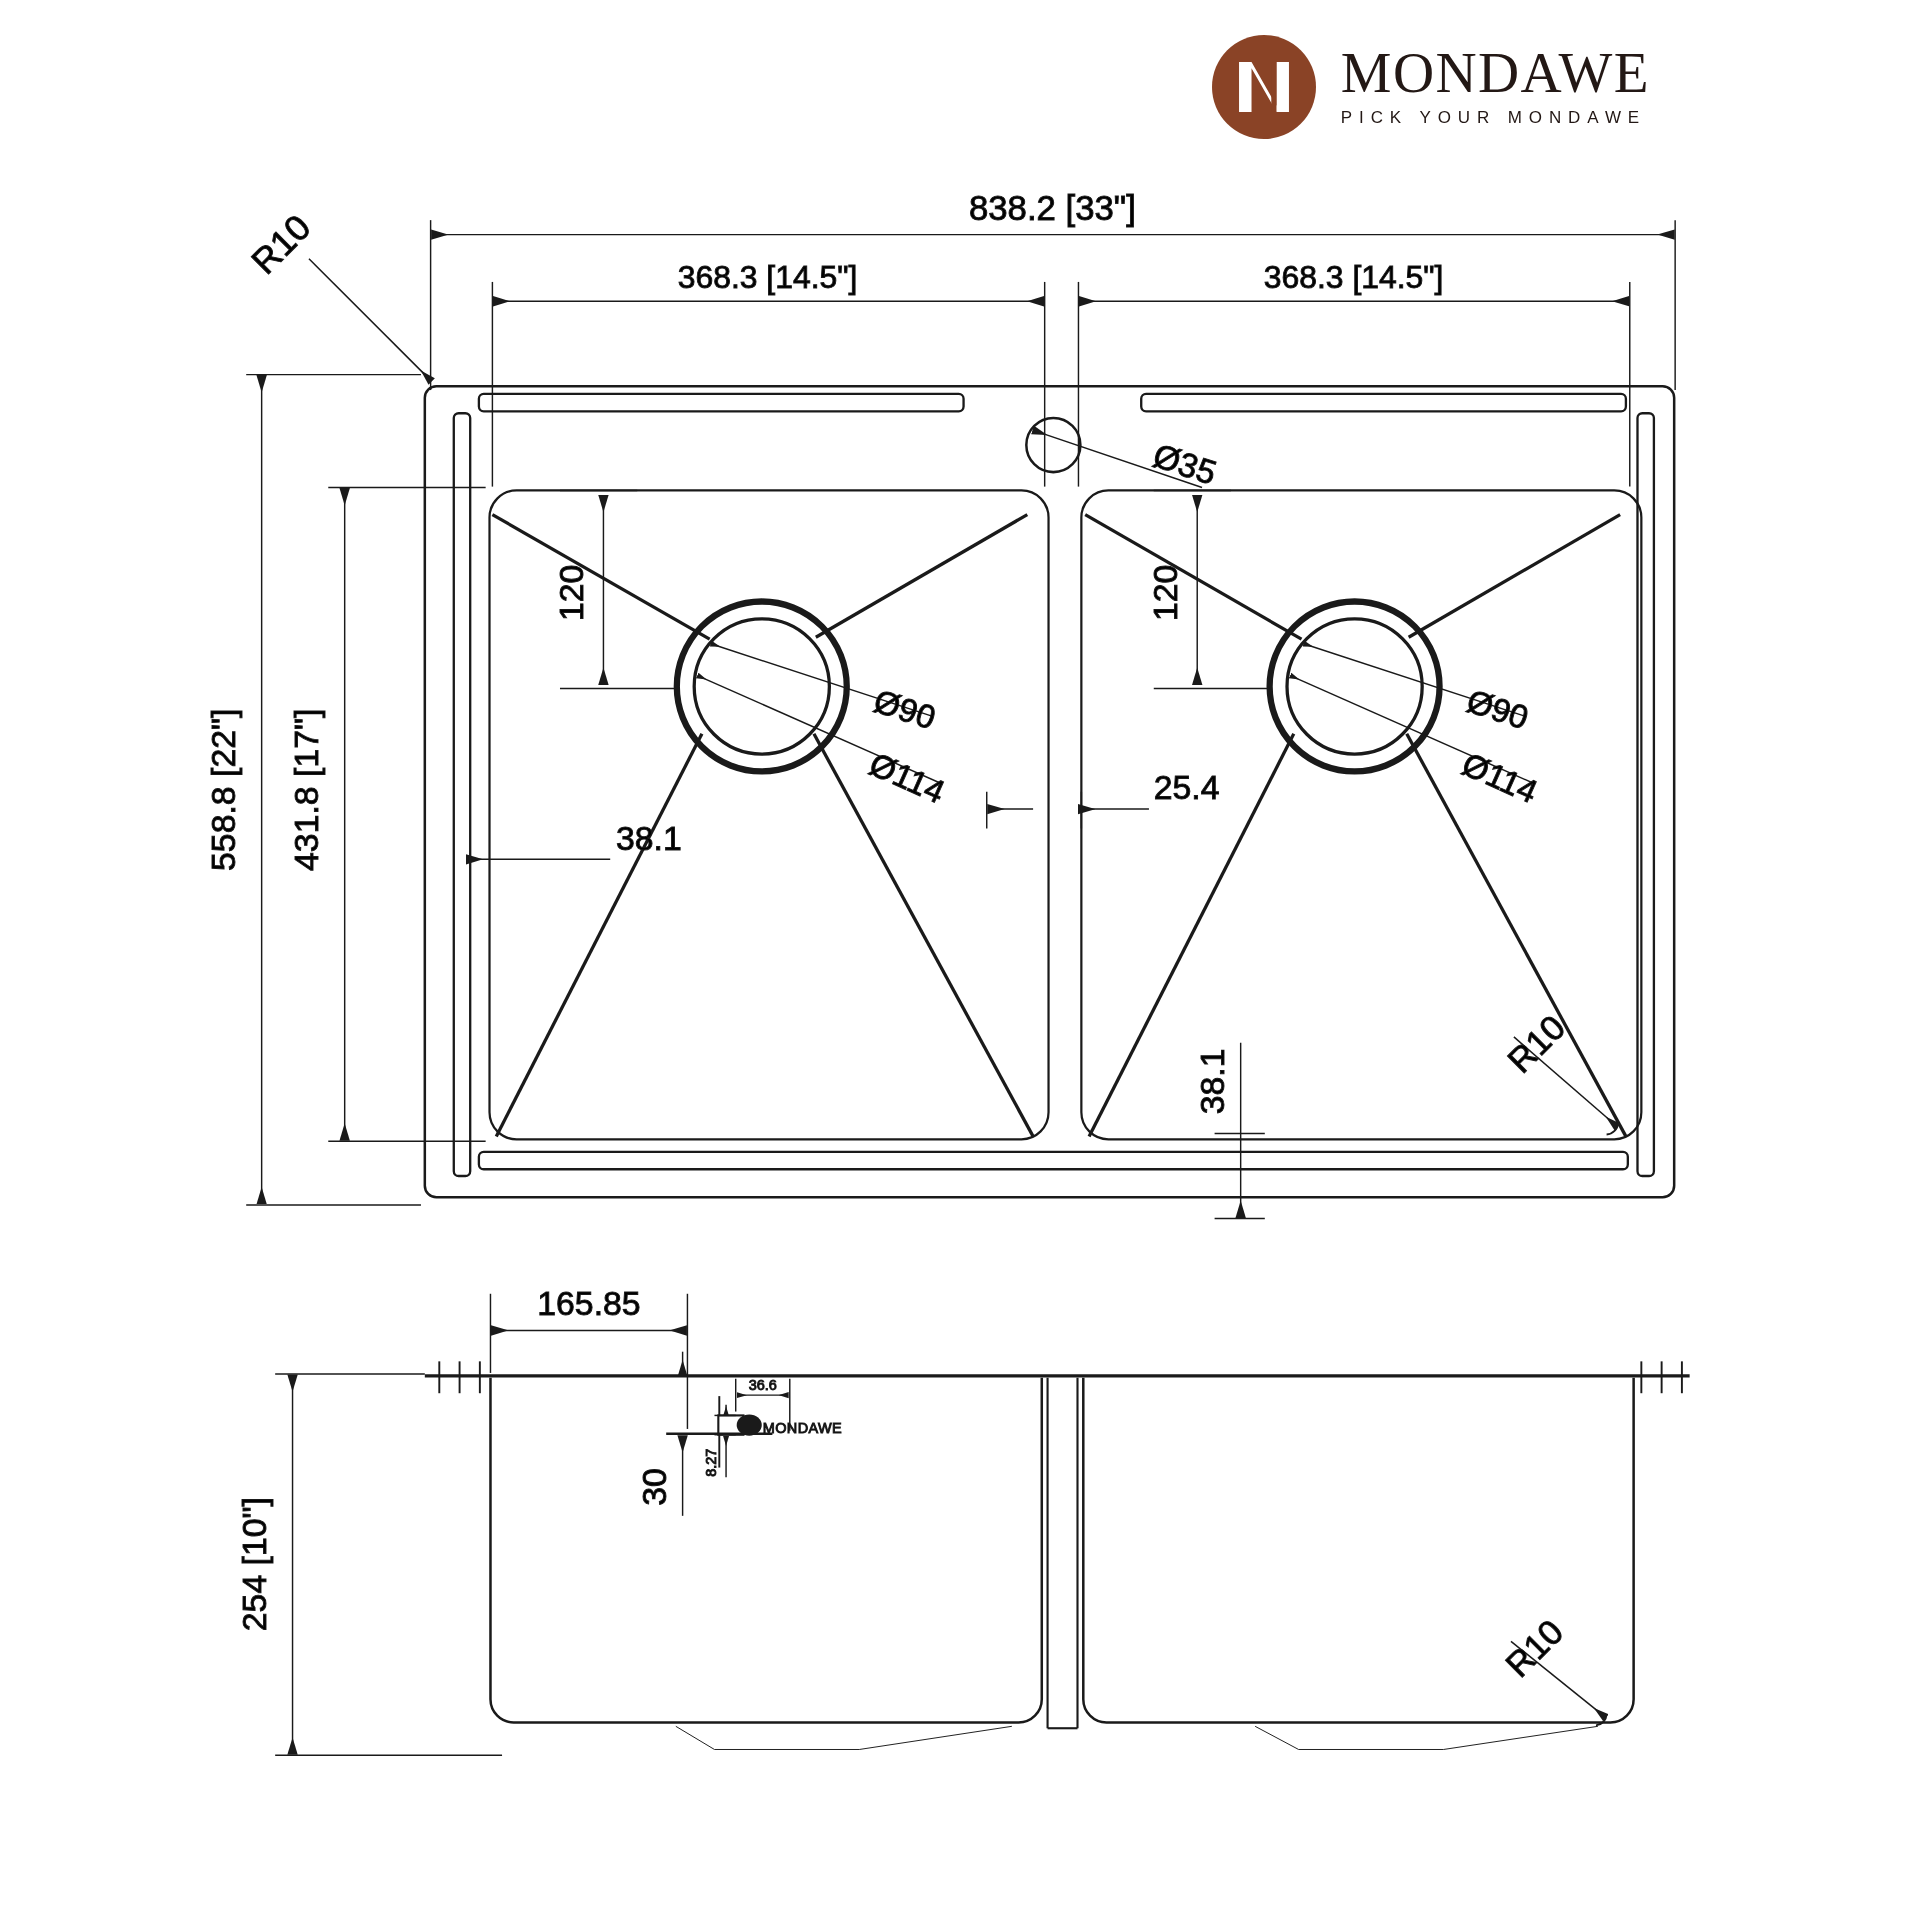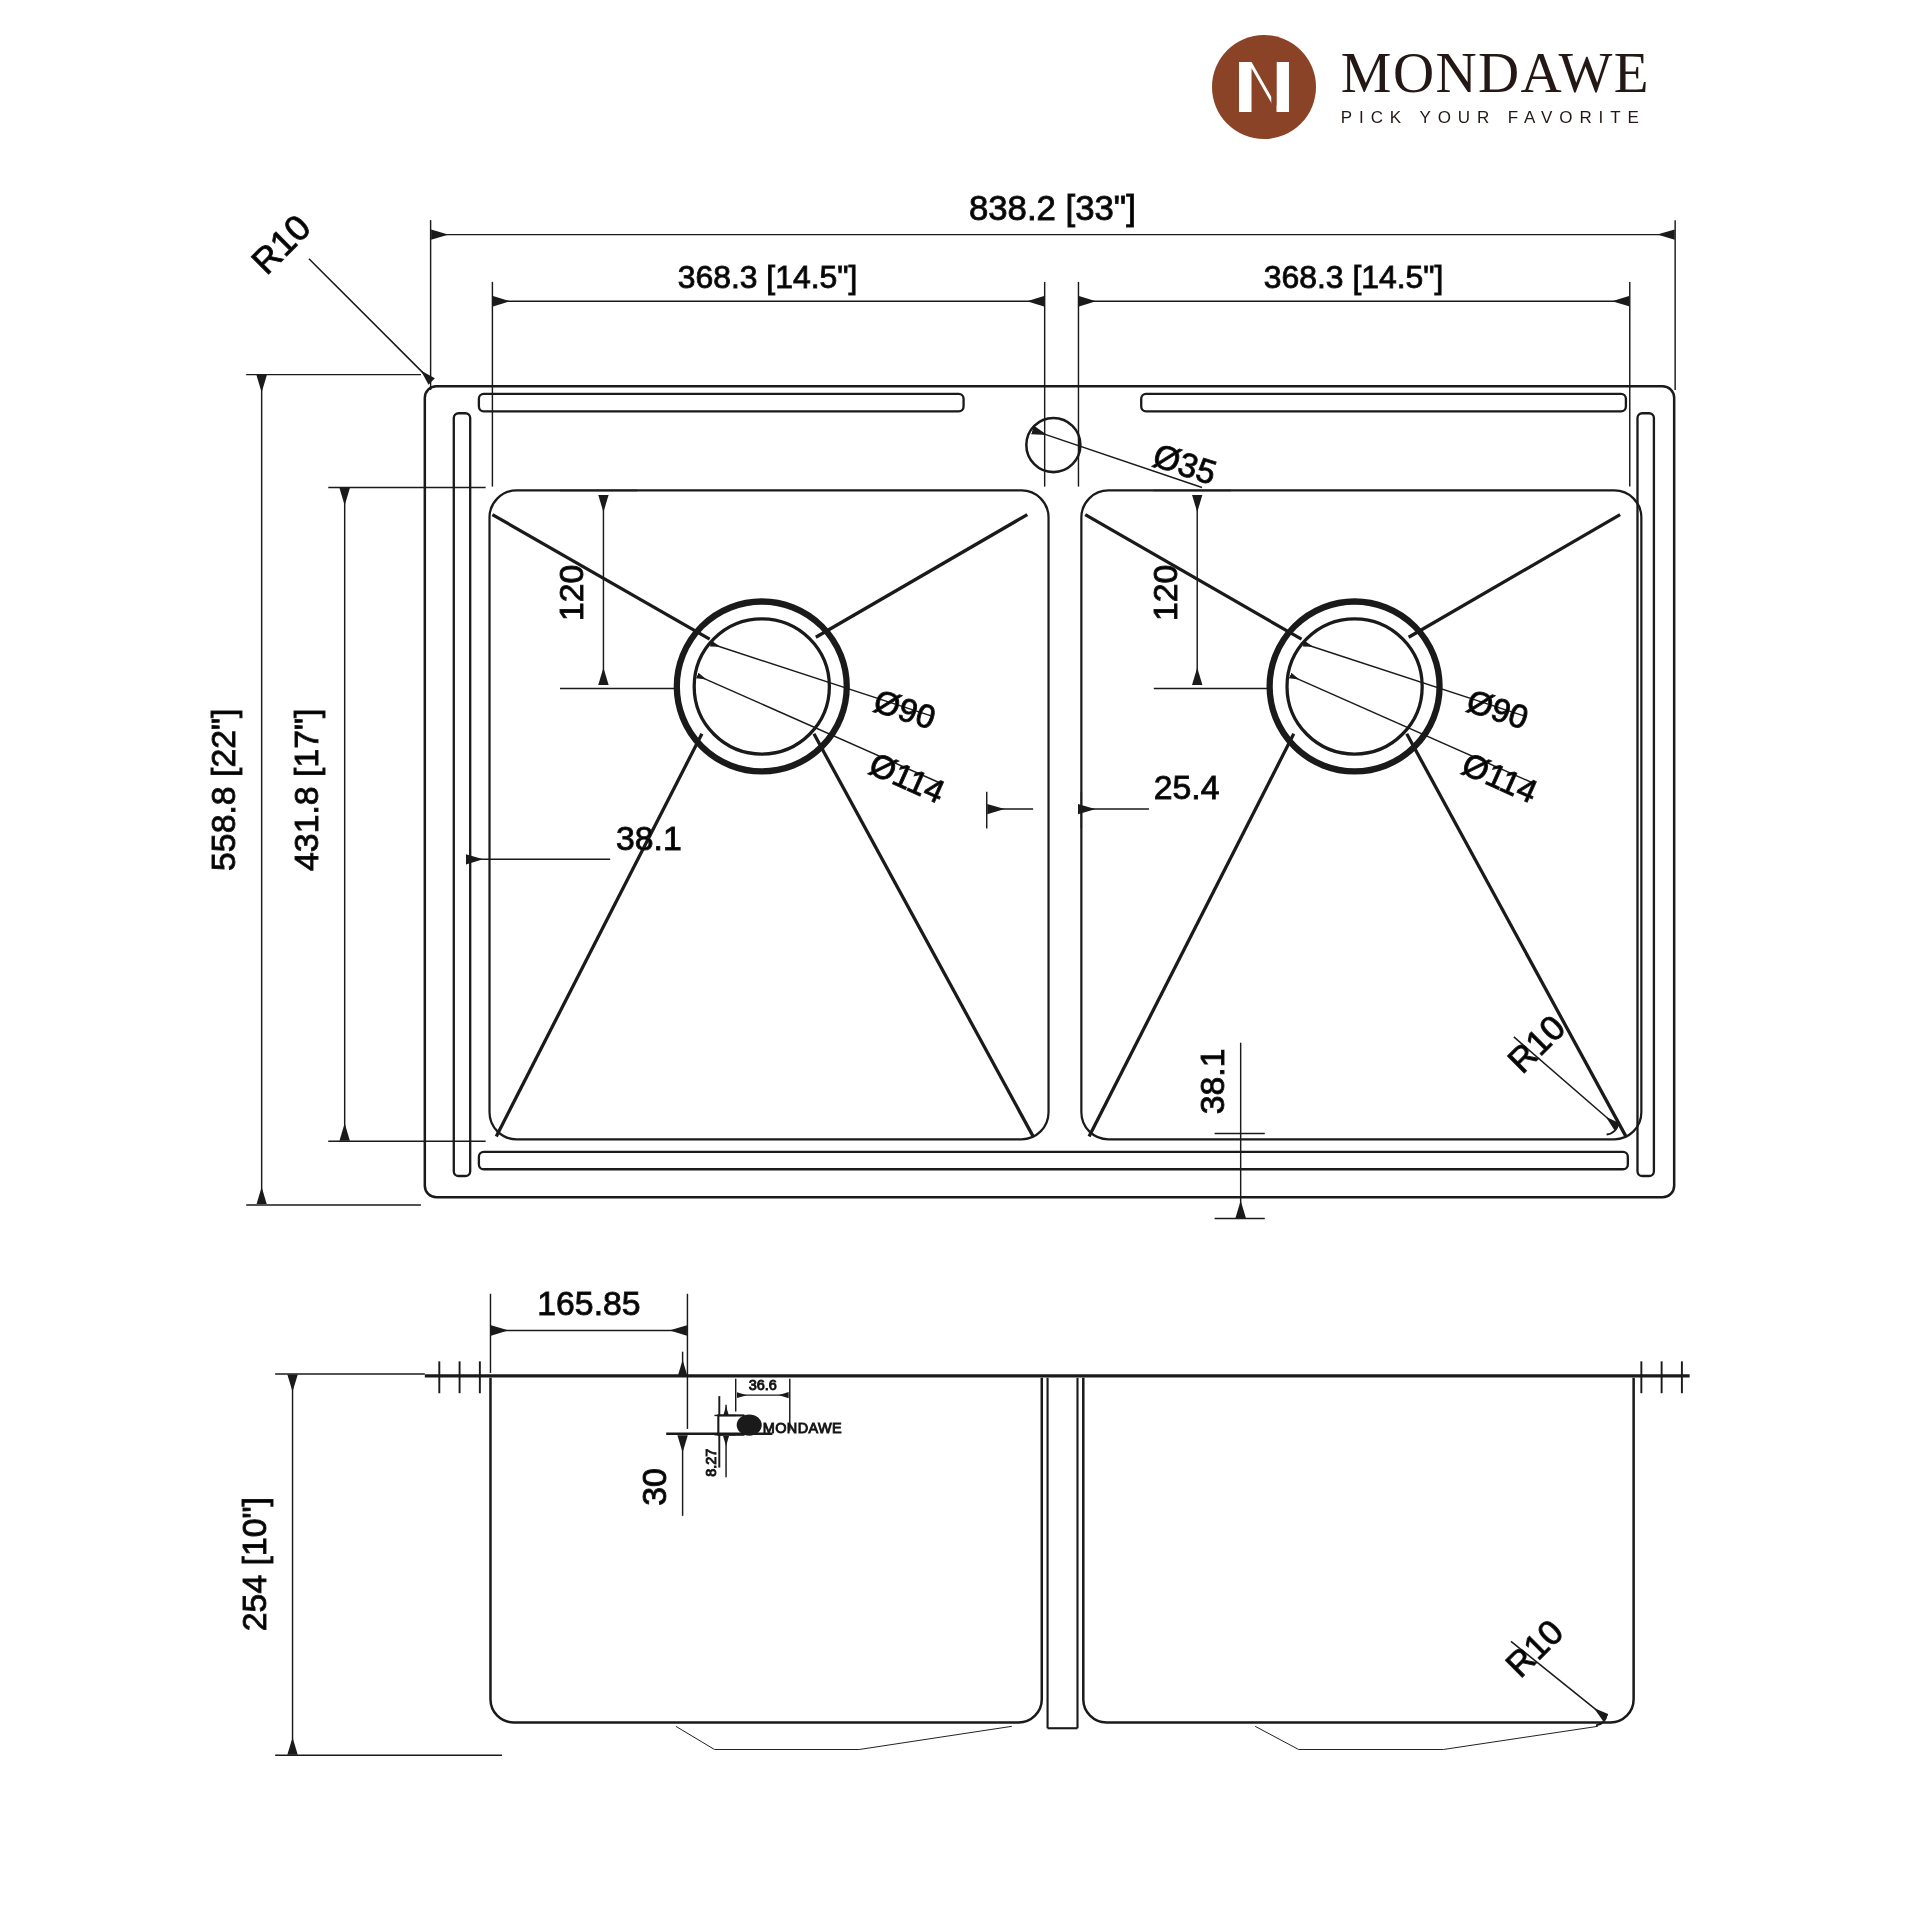--- a/index.html
+++ b/index.html
@@ -19,21 +19,21 @@
 <div id="sheet">
 
   <div id="logo-wrap">
     <svg id="logo-mark" viewBox="0 0 100 100">
       <circle cx="50" cy="50" r="50" fill="#8A4326"></circle>
       <path d="M26 26 H38 L62 68 V26 H74 V74 H62 L38 32 V74 H26 Z" fill="#ffffff"></path>
       <rect x="57" y="26" width="5" height="48" fill="#8A4326"></rect>
     </svg>
     <div id="logo-text">
       <div id="logo-name">MONDAWE</div>
-      <div id="logo-tag">PICK YOUR FAVORITE</div>
+      <div id="logo-tag">PICK YOUR MONDAWE</div>
     </div>
   </div>
 
   <svg width="1931" height="1931" viewBox="0 0 2000 2000" style="position:absolute;left:0;top:0;">
     <defs>
       <marker id="ar" viewBox="0 0 12 10" refX="11" refY="5" markerWidth="12" markerHeight="10" orient="auto-start-reverse">
         <path d="M0,5 L12,1.4 L12,8.6 Z" fill="#1a1a1a"></path>
       </marker>
       <marker id="arS" viewBox="0 0 10 8" refX="9" refY="4" markerWidth="10" markerHeight="8" orient="auto-start-reverse">
         <path d="M0,4 L10,1.1 L10,6.9 Z" fill="#1a1a1a"></path>

